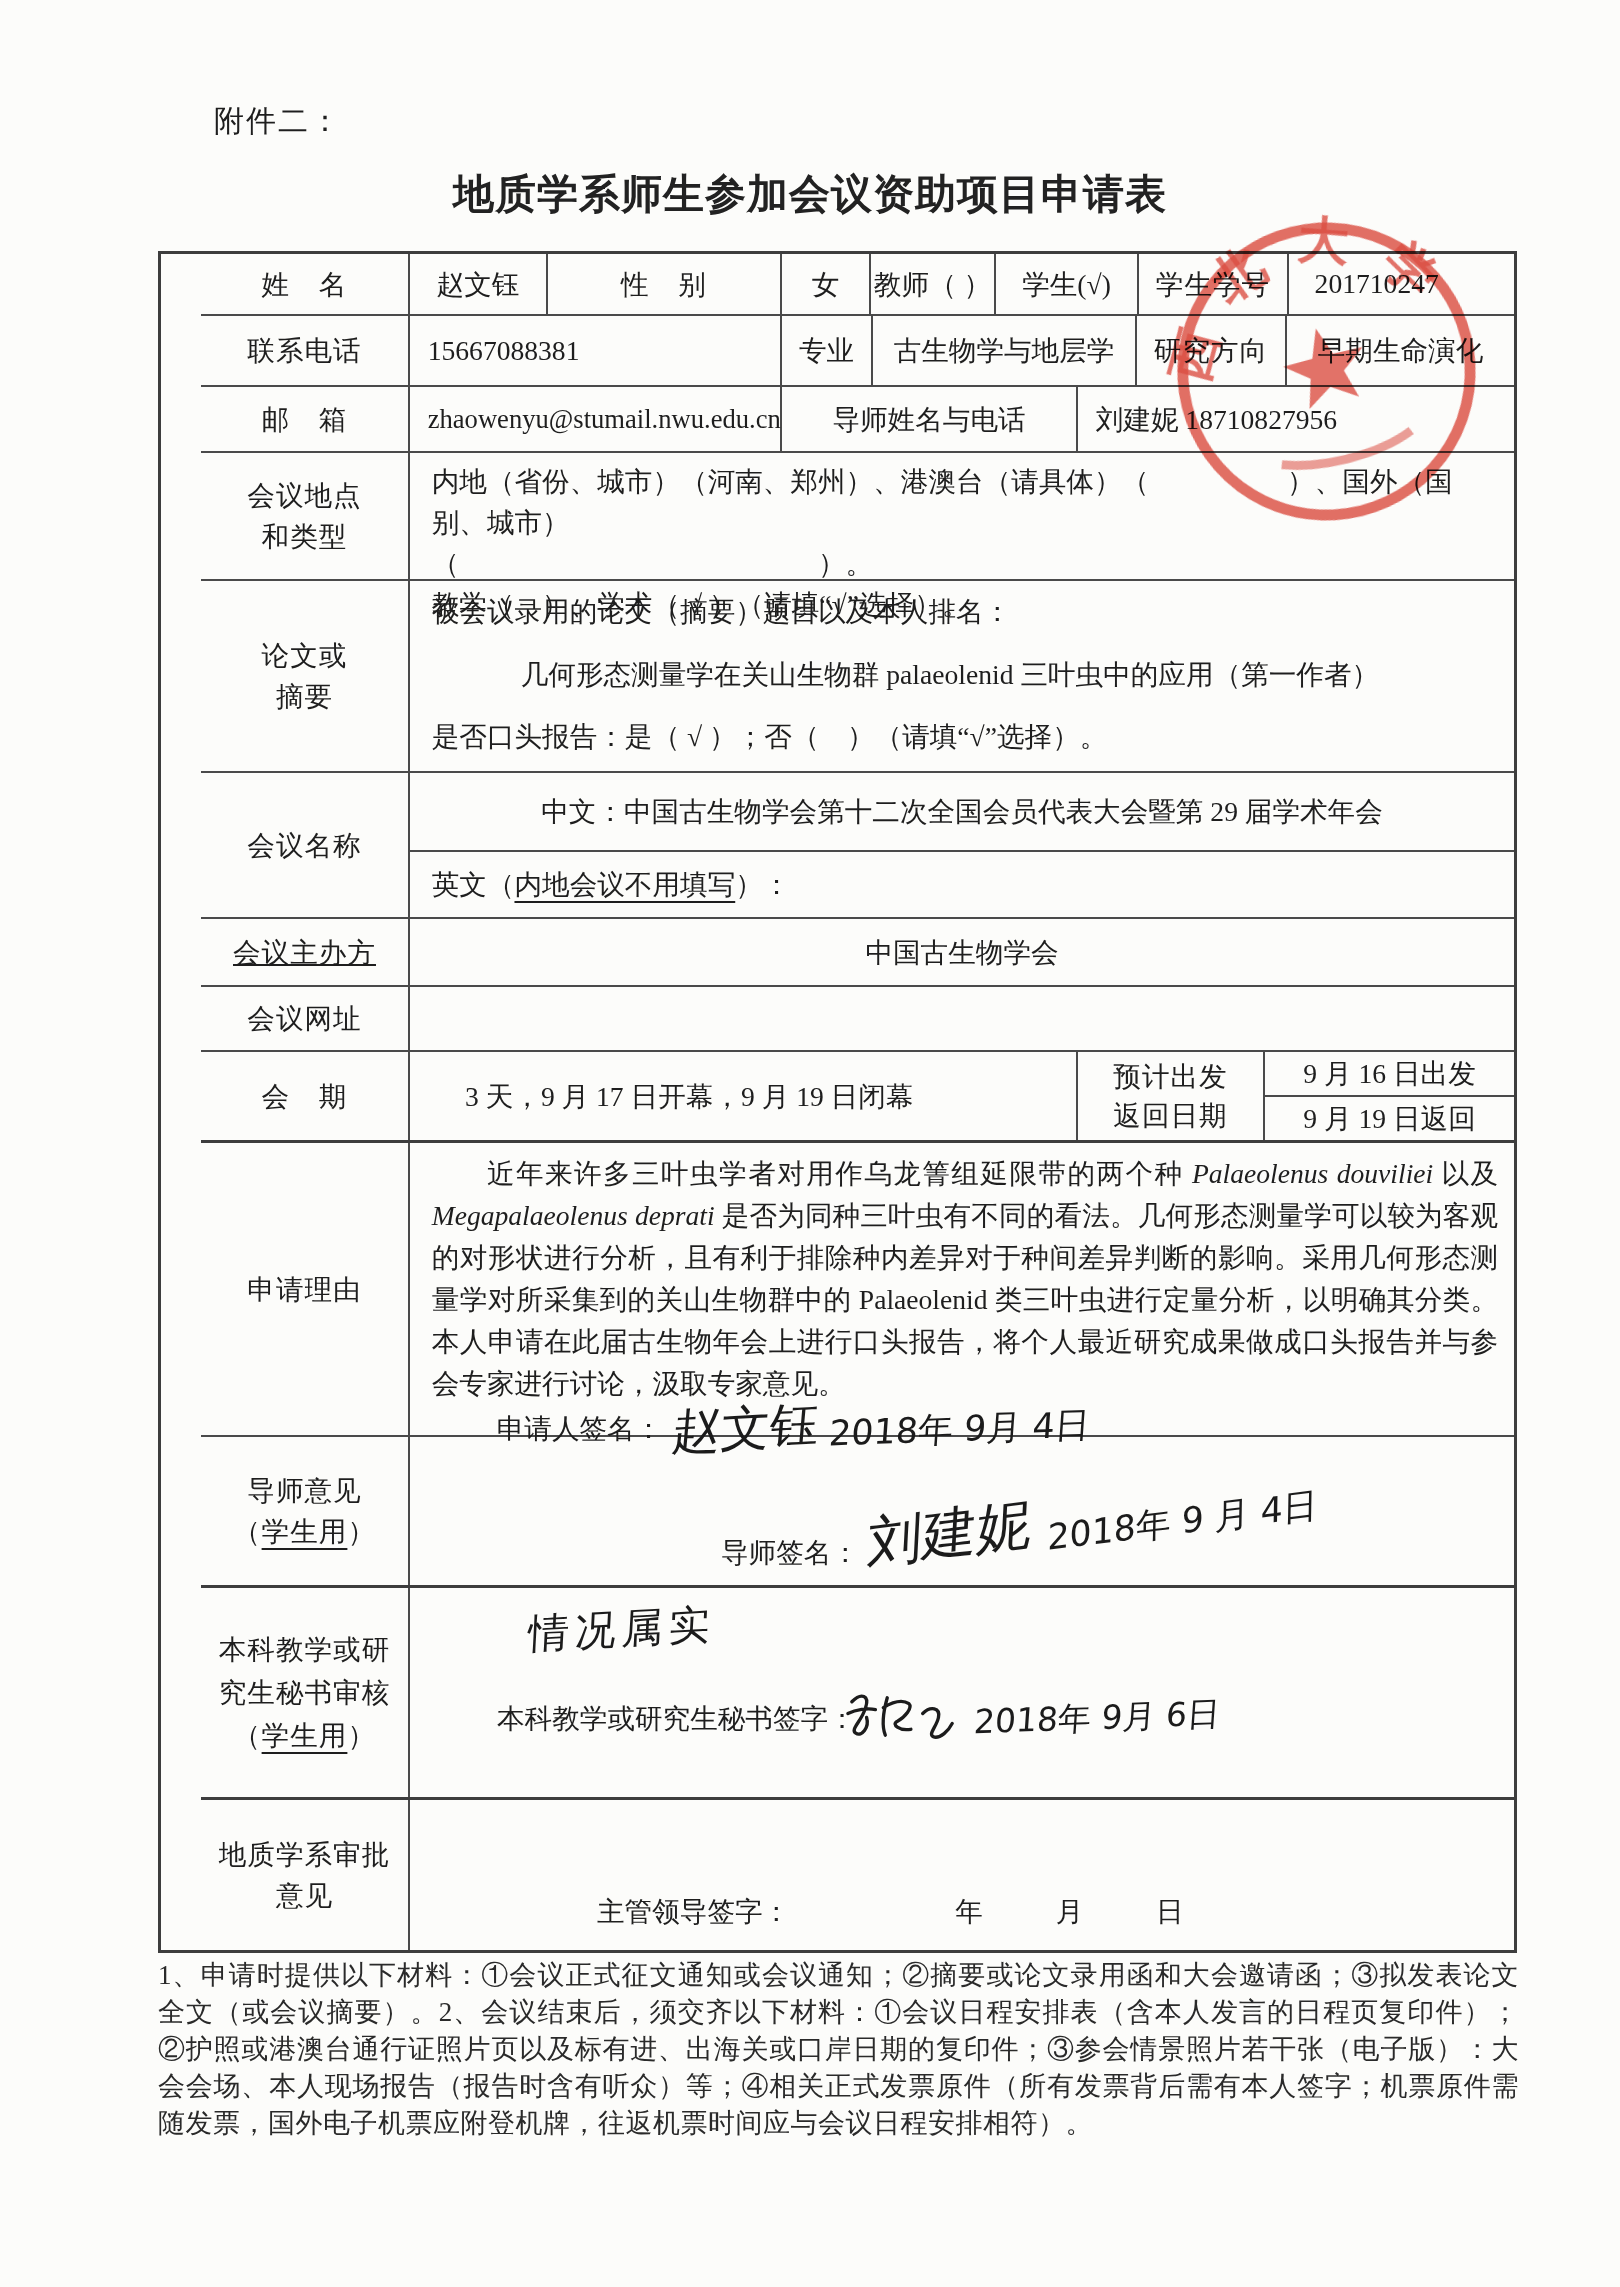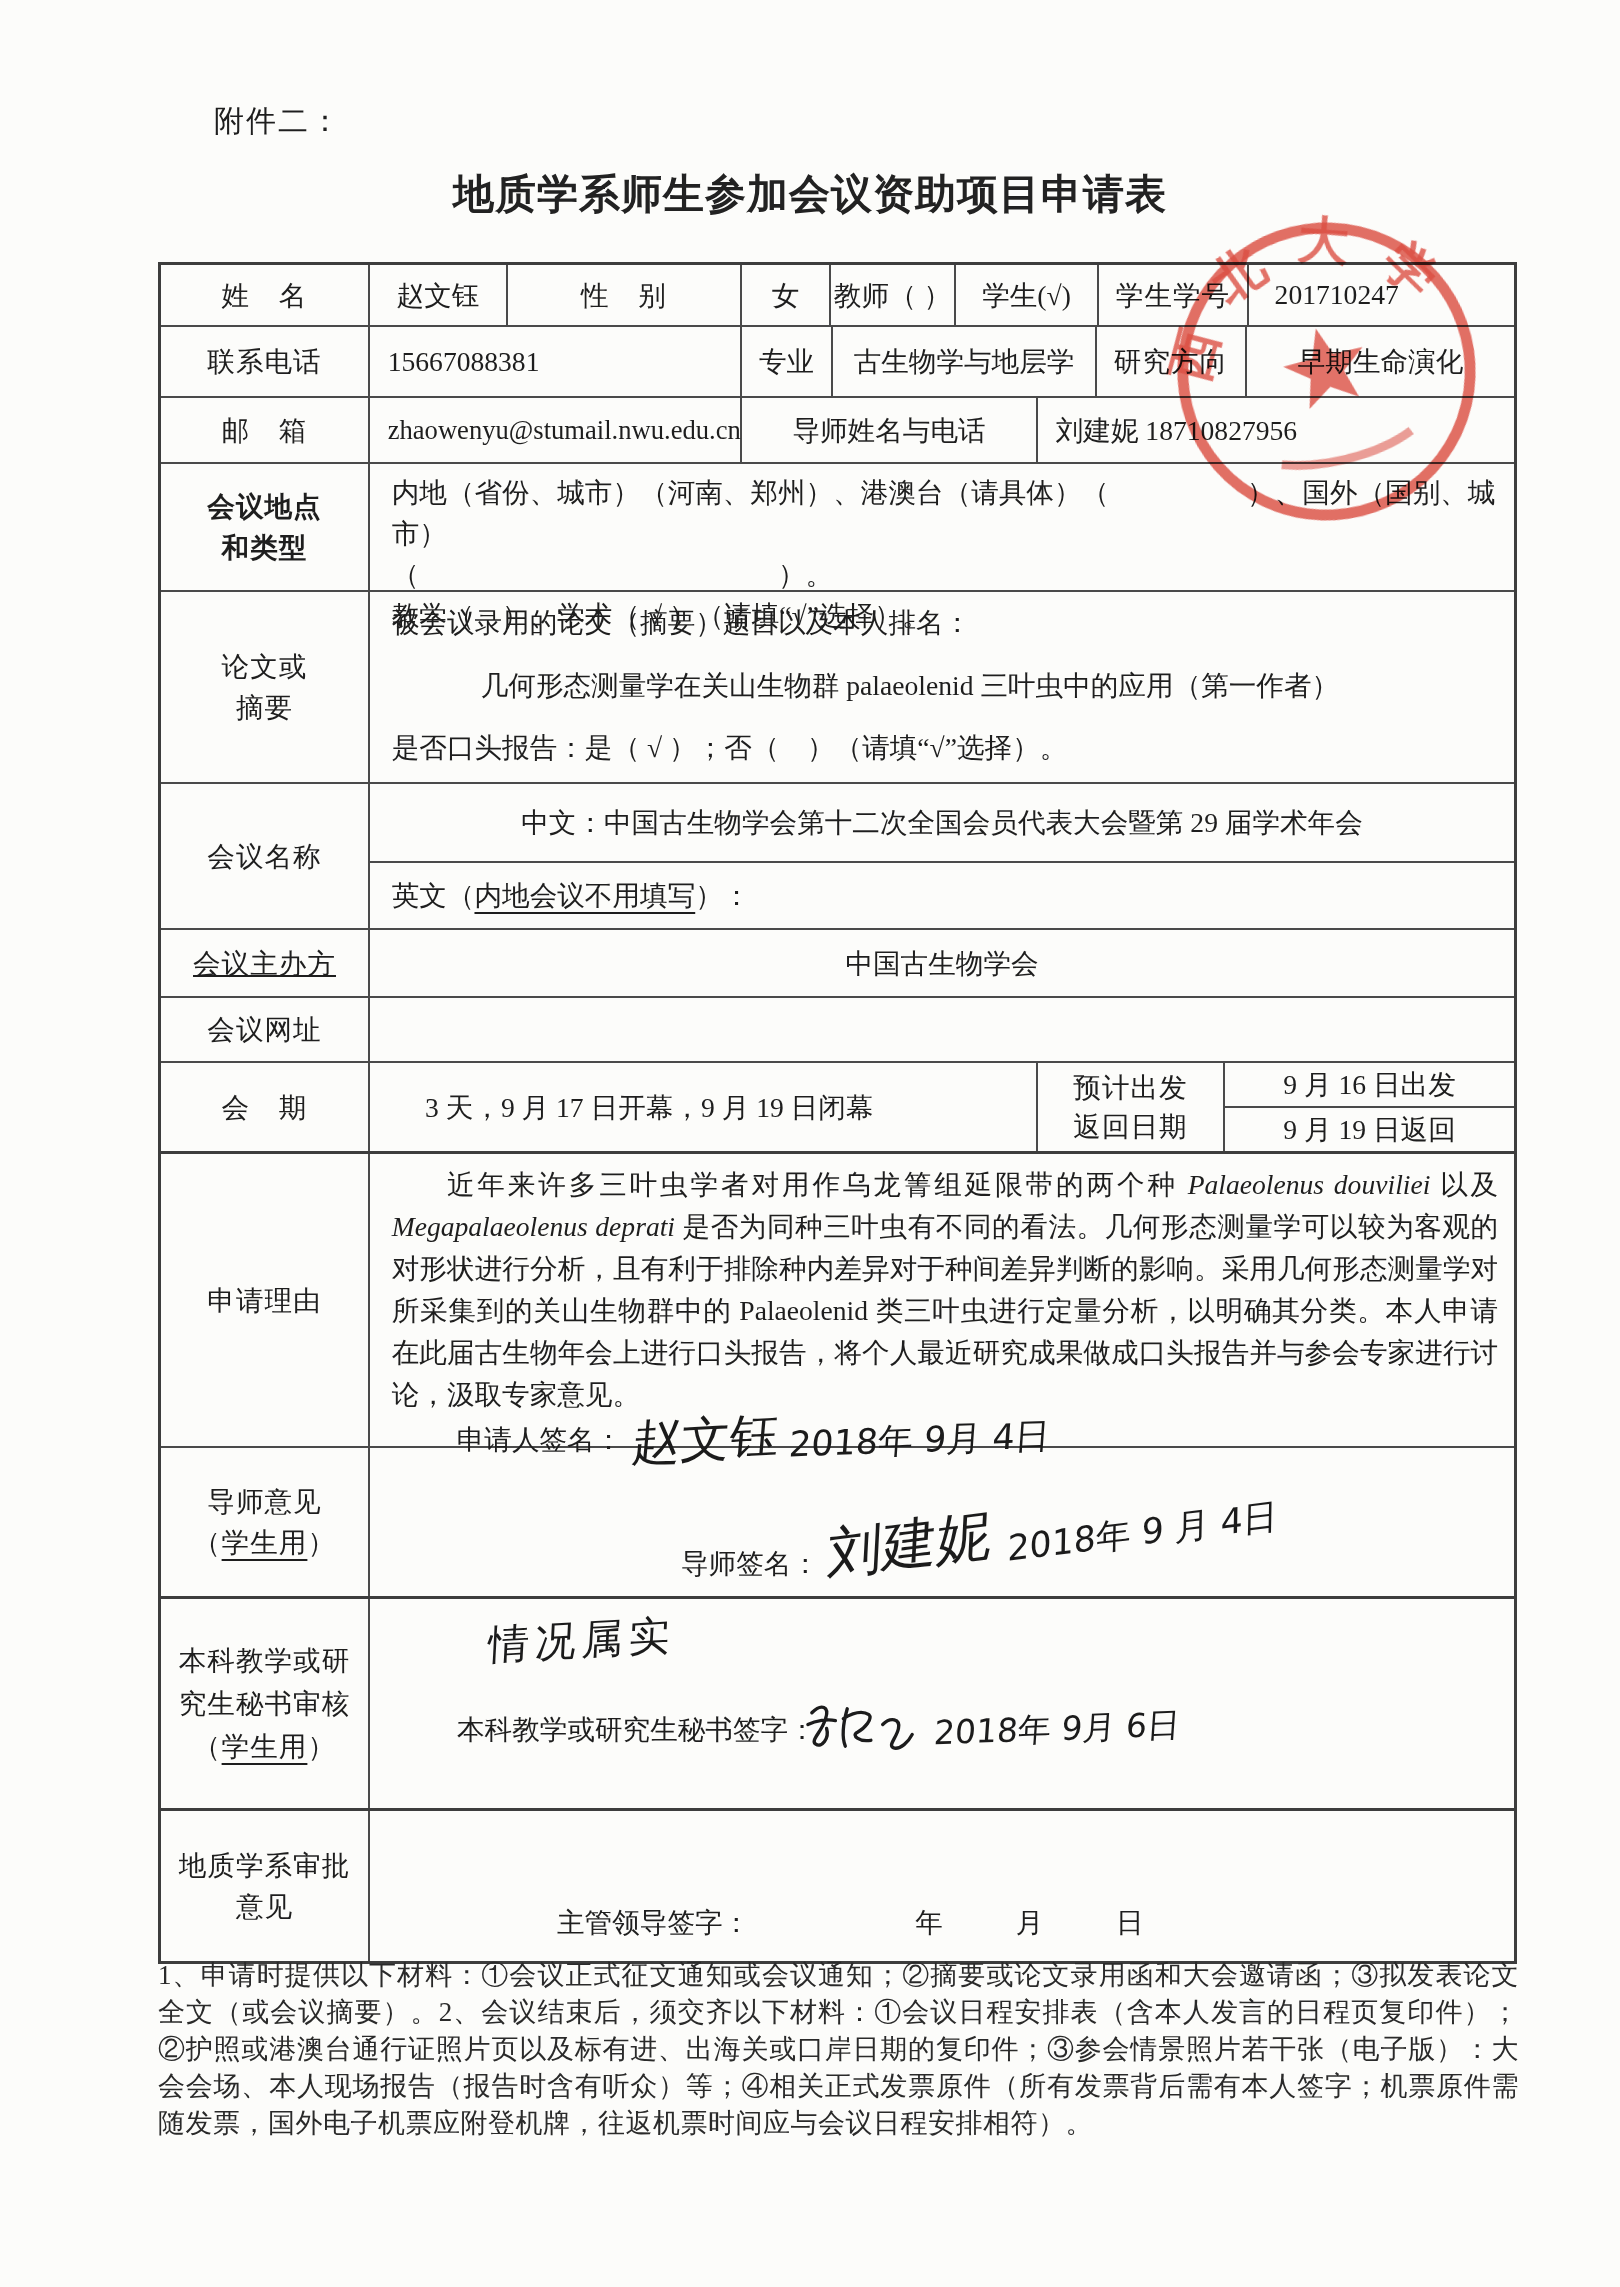--- a/index.html
+++ b/index.html
@@ -13,23 +13,24 @@
   .sheet{position:relative;width:1620px;height:2287px;background:#fcfcfa;overflow:hidden;}
 
   .attachment{position:absolute;left:214px;top:101px;font-size:30px;letter-spacing:2px;}
   .doc-title{
     position:absolute;left:0;top:167px;width:100%;text-align:center;
     font-family:"Liberation Sans","DejaVu Sans",sans-serif;
     font-weight:bold;font-size:41px;letter-spacing:1px;color:#222;
   }
 
   .tbl{
-    position:absolute;left:158px;top:262px;width:1359px;
+    position:absolute;left:158px;top:251px;width:1359px;
     border:3px solid #3d3d3d;box-sizing:border-box;
     font-size:27.6px;
+    padding-left:40px;
   }
   .row{display:flex;box-sizing:border-box;border-bottom:2px solid #4a4a4a;}
   .row.thick{border-bottom:3px solid #3d3d3d;}
   .row:last-child{border-bottom:none;}
   .cell{
     box-sizing:border-box;border-right:2px solid #4a4a4a;
     display:flex;align-items:center;justify-content:center;
     text-align:center;overflow:visible;
   }
   .cell:last-child{border-right:none;}
@@ -100,21 +101,21 @@
     </div>
 
     <div class="row" style="height:66px;">
       <div class="cell lab" style="width:209px;">邮　箱</div>
       <div class="cell left email" style="width:372px;">zhaowenyu@stumail.nwu.edu.cn</div>
       <div class="cell" style="width:296px;">导师姓名与电话</div>
       <div class="cell left" style="flex:1;">刘建妮  18710827956</div>
     </div>
 
     <div class="row" style="height:128px;">
-      <div class="cell lab stack" style="width:209px;font-weight:bold;">
+      <div class="cell lab stack" style="width:209px;">
         <span>会议地点</span>
         <span>和类型</span>
       </div>
       <div class="cell left" style="flex:1;display:block;padding:7.9px 13.8px 0 21.7px;line-height:41px;text-align:left;">
         <div>内地（省份、城市）（河南、郑州）、港澳台（请具体）（　　　　　）、国外（国别、城市）</div>
         <div>（　　　　　　　　　　　　　）。</div>
         <div>教学（　）、学术（ √ ）（请填“√”选择）。</div>
       </div>
     </div>
 

